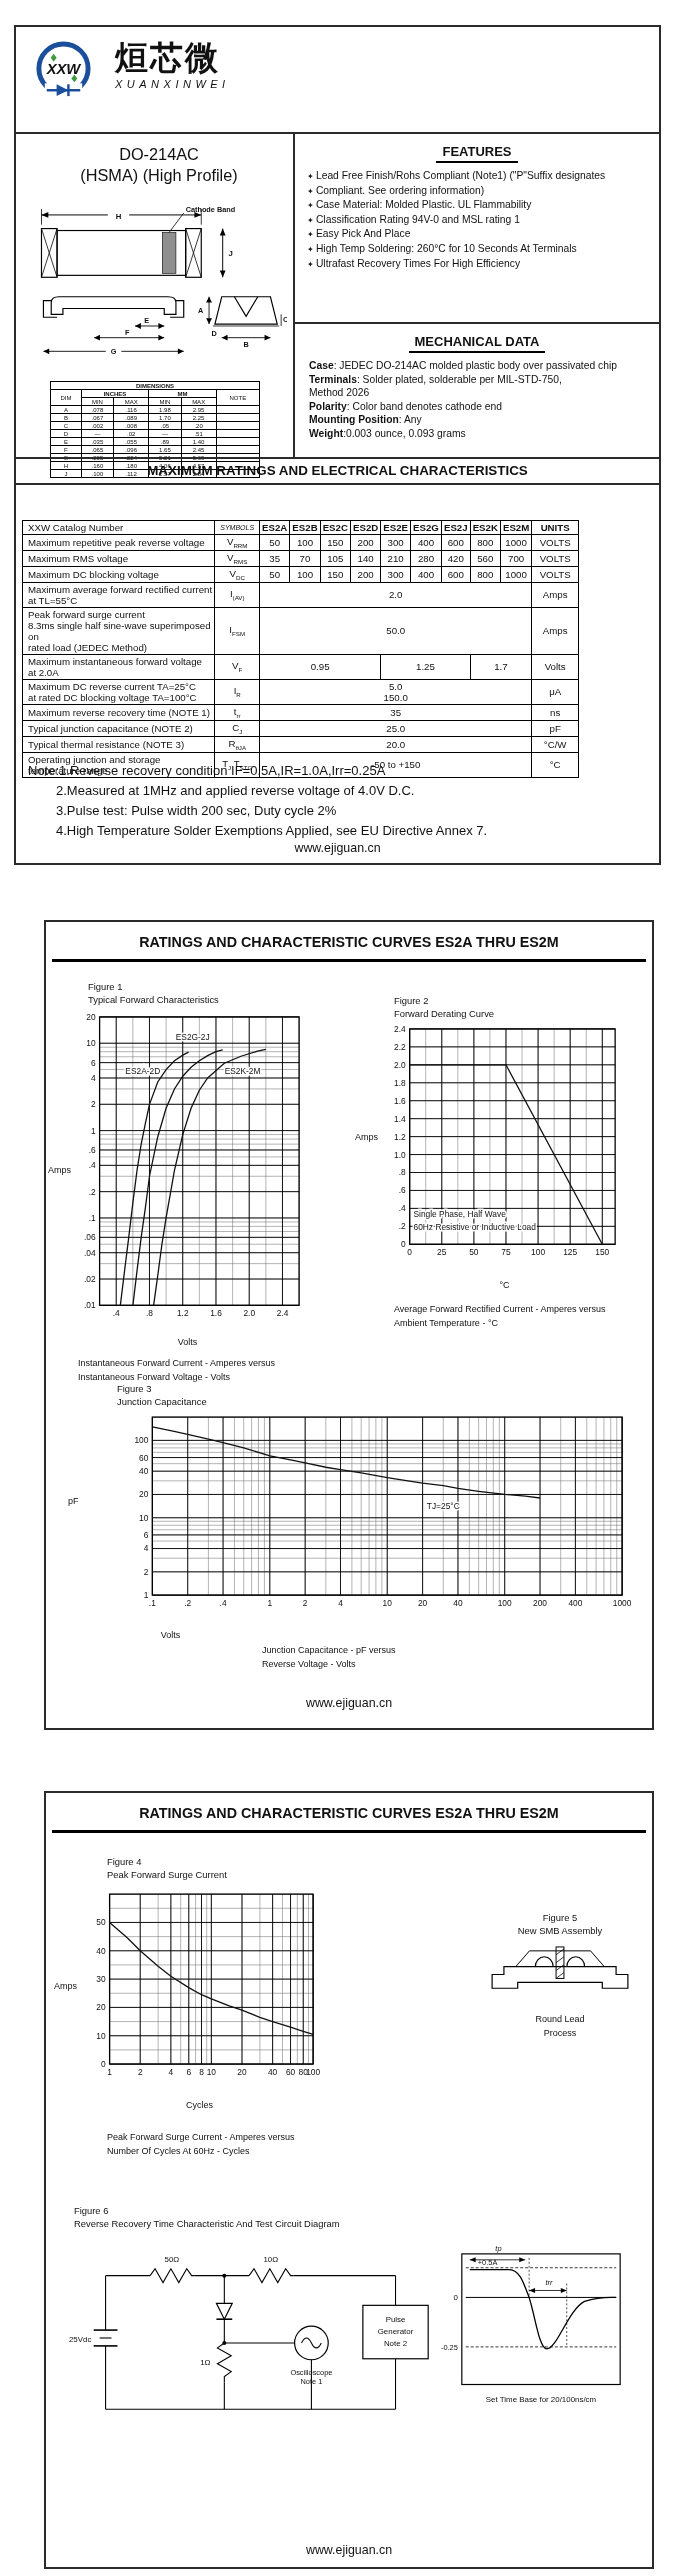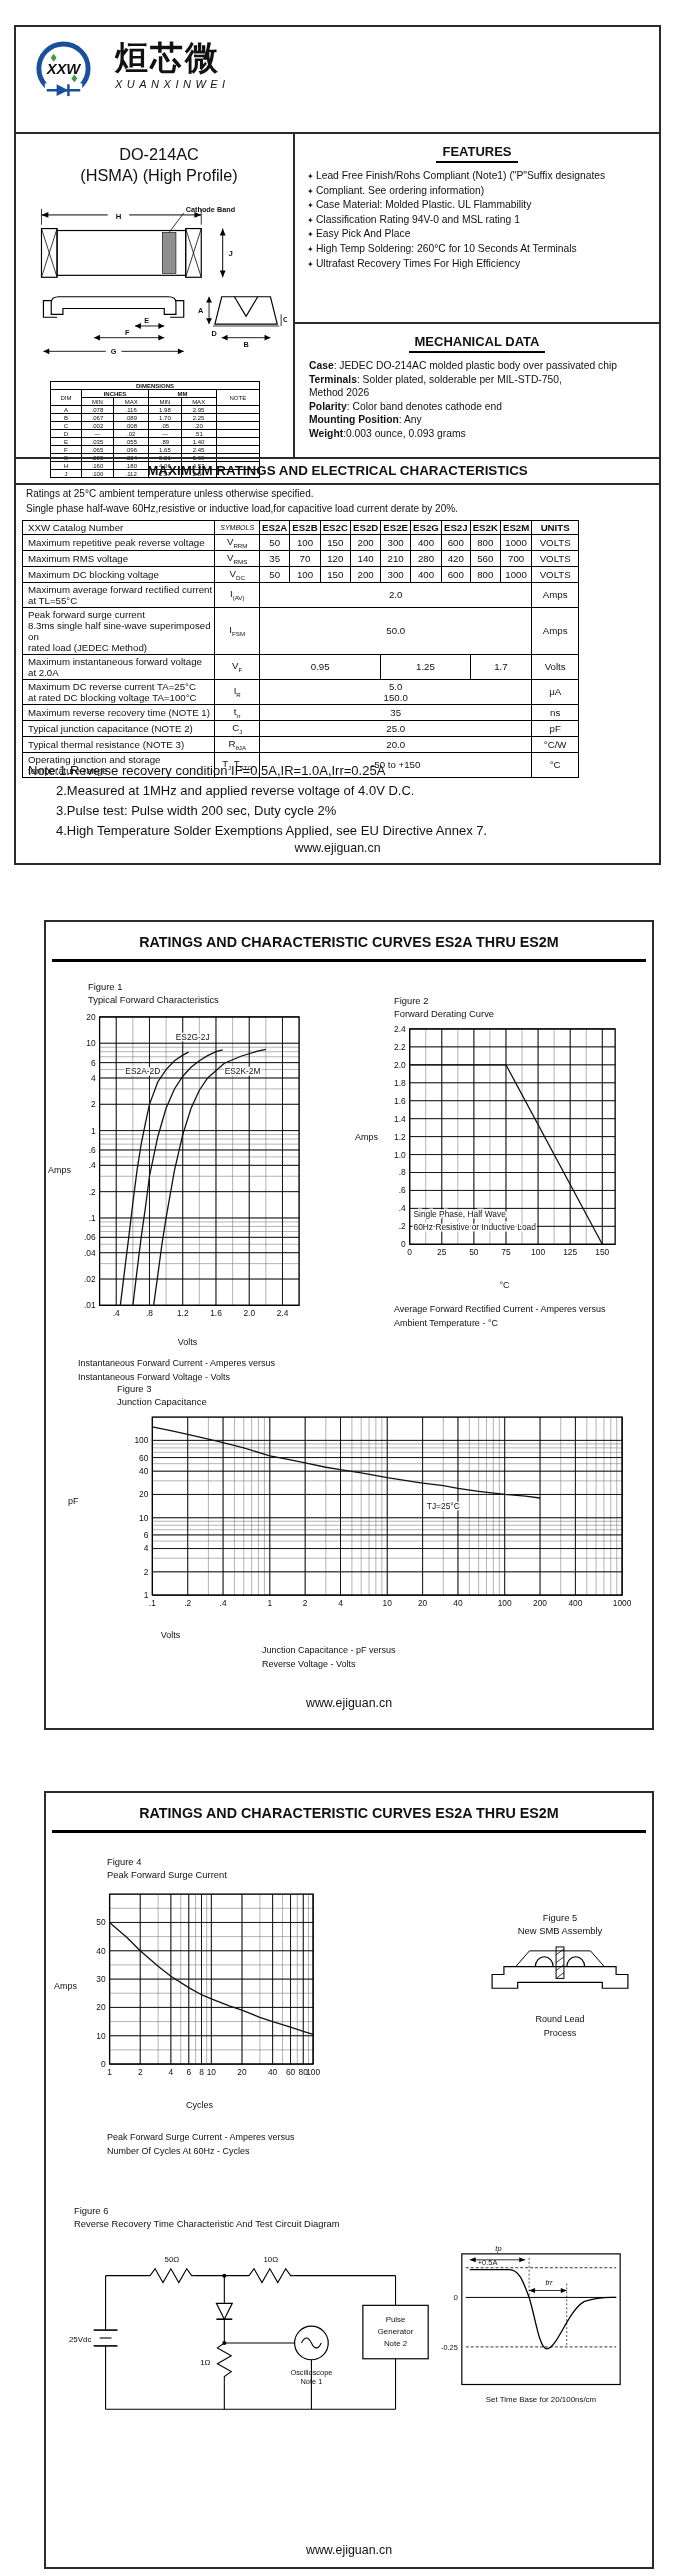--- a/index.html
+++ b/index.html
@@ -255,24 +255,20 @@
             <div class="mech-line"><b>Terminals</b>: Solder plated, solderable per MIL-STD-750,</div>
             <div class="mech-line">Method 2026</div>
             <div class="mech-line"><b>Polarity</b>: Color band denotes cathode end</div>
             <div class="mech-line"><b>Mounting Position</b>: Any</div>
             <div class="mech-line"><b>Weight</b>:0.003 ounce, 0.093 grams</div>
           </div>
       </div>
     </div>
 
     <div class="ratings-bar">MAXIMUM RATINGS AND ELECTRICAL CHARACTERISTICS</div>
-    <div class="ratings-desc">
-        <div class="desc-line">Ratings at 25°C ambient temperature unless otherwise specified.</div>
-        <div class="desc-line">Single phase half-wave 60Hz,resistive or inductive load,for capacitive load current derate by 20%.</div>
-      </div>
     <table id="ratings-table">
         <tbody>
           <tr>
             <td class="lbl hd">XXW Catalog  Number</td>
             <td class="sym hd symhd">SYMBOLS</td>
             <td class="val hd">ES2A</td>
             <td class="val hd">ES2B</td>
             <td class="val hd">ES2C</td>
             <td class="val hd">ES2D</td>
             <td class="val hd">ES2E</td>
@@ -298,21 +294,21 @@
             <td class="val" colspan="1">1000</td>
             <td class="unit">VOLTS</td>
           </tr>
           <tr>
             <td class="lbl">
               <div>Maximum RMS voltage</div>
             </td>
             <td class="sym">V<sub>RMS</sub></td>
             <td class="val" colspan="1">35</td>
             <td class="val" colspan="1">70</td>
-            <td class="val" colspan="1">120</td>
+            <td class="val" colspan="1">105</td>
             <td class="val" colspan="1">140</td>
             <td class="val" colspan="1">210</td>
             <td class="val" colspan="1">280</td>
             <td class="val" colspan="1">420</td>
             <td class="val" colspan="1">560</td>
             <td class="val" colspan="1">700</td>
             <td class="unit">VOLTS</td>
           </tr>
           <tr>
             <td class="lbl">

